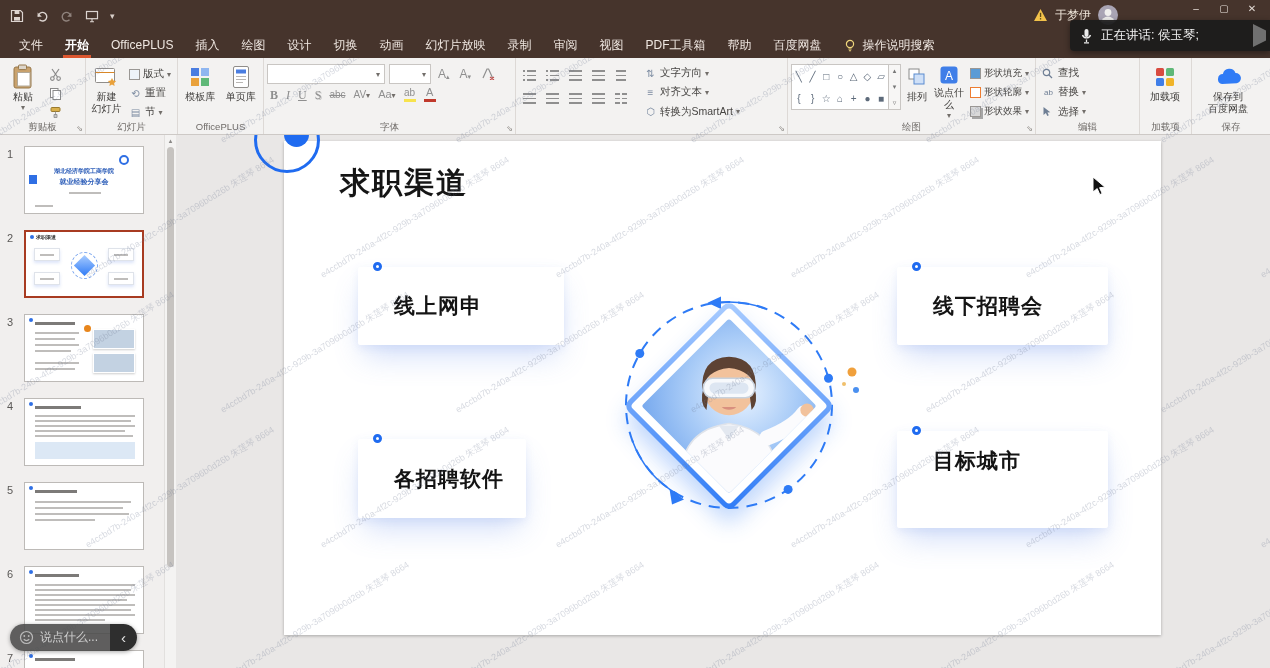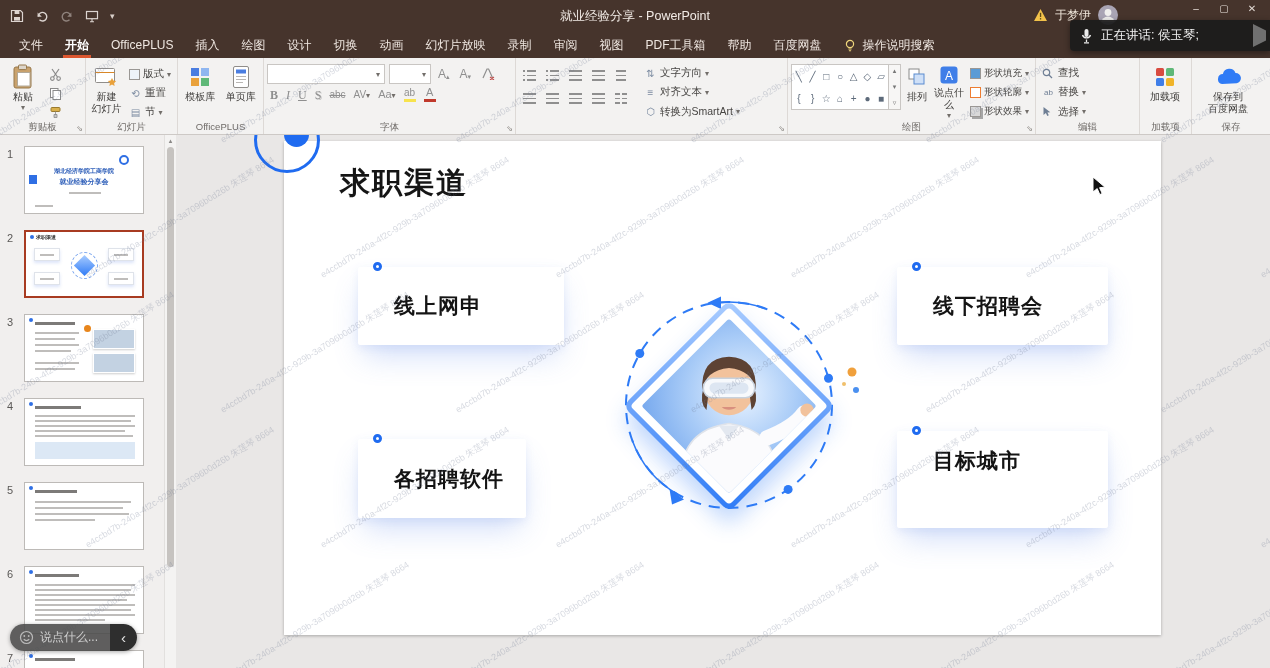--- a/index.html
+++ b/index.html
@@ -127,21 +127,20 @@
     </span>
     <span class="qbtn">
       <svg width="14" height="14" viewBox="0 0 14 14">
           <rect x="1.5" y="2.5" width="11" height="7.2" fill="none" stroke="#e9e2de" stroke-width="1.2"></rect>
           <path d="M5 12.8h4M7 9.8v3" stroke="#e9e2de" stroke-width="1.1"></path>
         </svg>
     </span>
     <span class="caret">▾</span>
   </div>
 
-  <div class="title-text">就业经验分享 - PowerPoint</div>
 
   <div class="tb-user">
     <span>
       <svg width="15" height="14" viewBox="0 0 15 14">
           <path d="M7.5 1 14 13H1z" fill="#f2c24a"></path>
           <rect x="6.9" y="4.8" width="1.3" height="4.2" fill="#5c4a15"></rect>
           <rect x="6.9" y="10.1" width="1.3" height="1.4" fill="#5c4a15"></rect>
         </svg>
     </span>
     <span class="uname">于梦伊</span>

